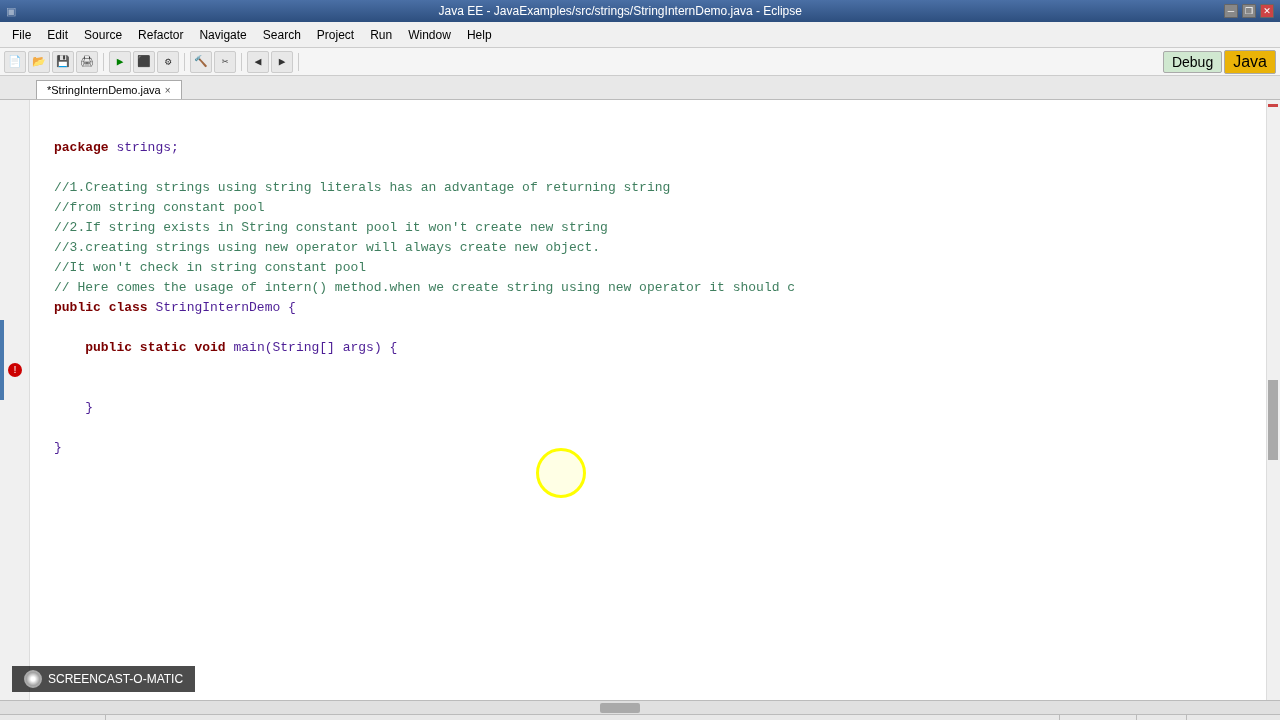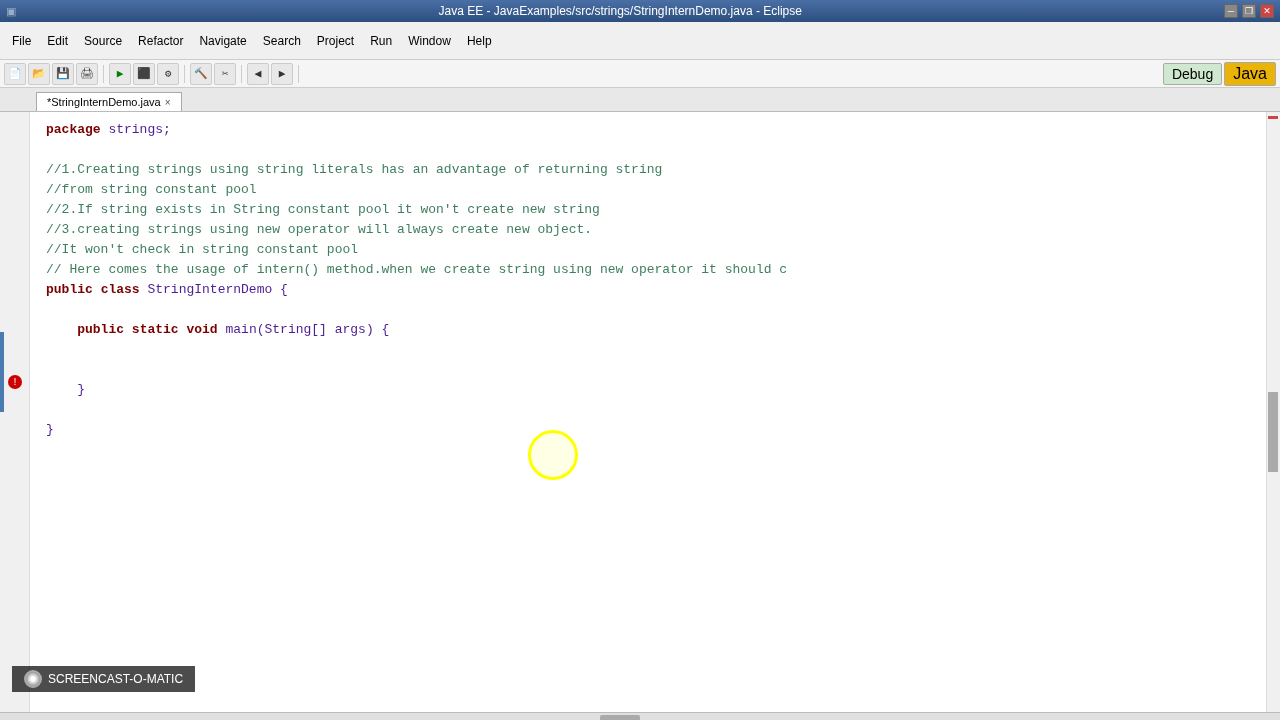--- a/index.html
+++ b/index.html
@@ -30,21 +30,21 @@
       background: #888;
       border: 1px solid #666;
       border-radius: 1px;
       display: flex; align-items: center; justify-content: center;
       font-size: 9px; color: #fff; cursor: pointer;
     }
 
     
     #menu-bar {
       background: #f0f0f0;
-      height: 38px;
+      height: 26px;
       display: flex;
       align-items: center;
       padding: 0 4px;
       font-family: 'Segoe UI', Arial, sans-serif;
       font-size: 12px;
       border-bottom: 1px solid #ccc;
     }
     .menu-item {
       padding: 2px 8px;
       cursor: pointer;
@@ -148,23 +148,24 @@
     .blue-bar {
       position: absolute;
       left: 0; width: 4px;
       background: #4a7aaf;
     }
 
     
     #editor {
       flex: 1;
       background: #fff;
-      padding: 8px;
+      padding: 16px;
       overflow: auto;
       position: relative;
+      margin-top: 22px;
     }
 
     
     #right-margin {
       width: 14px;
       background: #f0f0f0;
       border-left: 1px solid #ddd;
       position: relative;
     }
     .right-marker {

